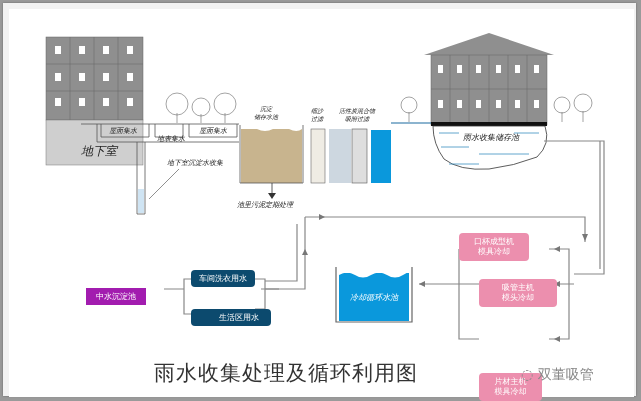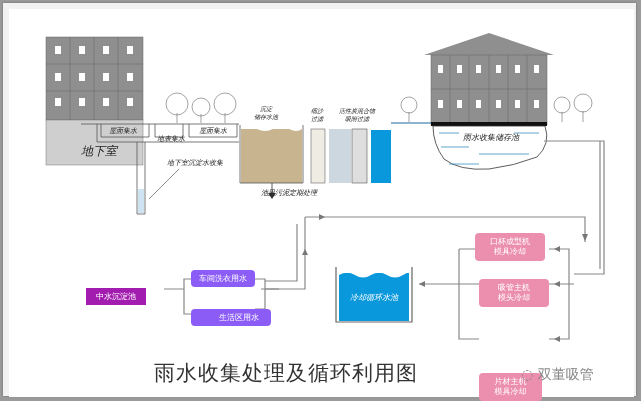--- a/index.html
+++ b/index.html
@@ -2,21 +2,21 @@
 <html><head>
 <meta charset="utf-8">
 <style>
   html,body{margin:0;padding:0;background:#9a9a9a;}
   body{width:641px;height:401px;position:relative;overflow:hidden;font-family:"DejaVu Sans",sans-serif;}
   #frame{position:absolute;left:3px;top:3px;width:633px;height:393px;background:#f2f2f2;box-shadow:0 0 2px #666;}
   #canvas{position:absolute;left:6px;top:6px;width:625px;height:388px;background:#fff;}
   svg{position:absolute;left:0;top:0;}
   .lbl{position:absolute;font-size:7px;color:#222;white-space:nowrap;line-height:8px;text-align:center;font-style:italic;}
   .box{position:absolute;color:#fff;font-size:8px;display:flex;align-items:center;justify-content:center;text-align:center;line-height:10px;}
-  .green{background:#8b5cf6;border-radius:4px;}
+  .green{background:#0c4a6e;border-radius:4px;}
   .pink{background:#ec8fae;border-radius:4px;}
   .grey{background:#a21caf;}
   #title{position:absolute;left:145px;top:350px;font-size:21px;color:#333;font-family:"DejaVu Sans",sans-serif;letter-spacing:1px;}
   #watermark{position:absolute;left:512px;top:357px;font-size:14px;color:#888;}
 </style>
 </head>
 <body>
 
 <div id="frame">
 <div id="canvas">
@@ -153,30 +153,30 @@
 <div class="lbl" style="left:100px;top:118px;">屋面集水</div>
 <div class="lbl" style="left:148px;top:118px;margin-top:8px;">地表集水</div>
 <div class="lbl" style="left:190px;top:118px;">屋面集水</div>
 <div class="lbl" style="left:158px;top:150px;">地下室沉淀水收集</div>
 <div class="lbl" style="left:245px;top:96px;white-space:pre;font-size:6px;">沉淀
 储存水池</div>
 <div class="lbl" style="left:302px;top:98px;white-space:pre;font-size:6px;">细沙
 过滤</div>
 <div class="lbl" style="left:330px;top:98px;white-space:pre;font-size:6px;">活性炭混合物
 吸附过滤</div>
-<div class="lbl" style="left:228px;top:180px;margin-left:24px;">池里污泥定期处理</div>
+<div class="lbl" style="left:228px;top:192px;">池里污泥定期处理</div>
 <div class="lbl" style="left:454px;top:125px;font-size:8px;">雨水收集储存池</div>
 
 <div class="box grey" style="left:77px;top:279px;width:60px;height:17px;">中水沉淀池</div>
 <div class="box green" style="left:182px;top:261px;width:64px;height:17px;">车间洗衣用水</div>
 <div class="box green" style="left:182px;top:300px;width:64px;height:17px;padding-left:16px;">生活区用水</div>
 <div class="lbl" style="left:335px;top:285px;color:#fff;font-size:8px;width:60px;">冷却循环水池</div>
-<div class="box pink" style="left:466px;top:224px;width:70px;height:28px;white-space:pre;">口杯成型机
+<div class="box pink" style="left:450px;top:224px;width:70px;height:28px;white-space:pre;">口杯成型机
 模具冷却</div>
-<div class="box pink" style="left:470px;top:270px;width:70px;height:28px;white-space:pre;">吸管主机
+<div class="box pink" style="left:470px;top:270px;width:78px;height:28px;white-space:pre;">吸管主机
 模头冷却</div>
 <div class="box pink" style="left:470px;top:316px;width:63px;height:28px;white-space:pre;margin-top:48px;">片材主机
 模具冷却</div>
 
 <div id="title">雨水收集处理及循环利用图</div>
 <div id="watermark"><span>◌</span> <span>双董吸管</span></div>
 </div>
 </div>
 
 </body></html>

